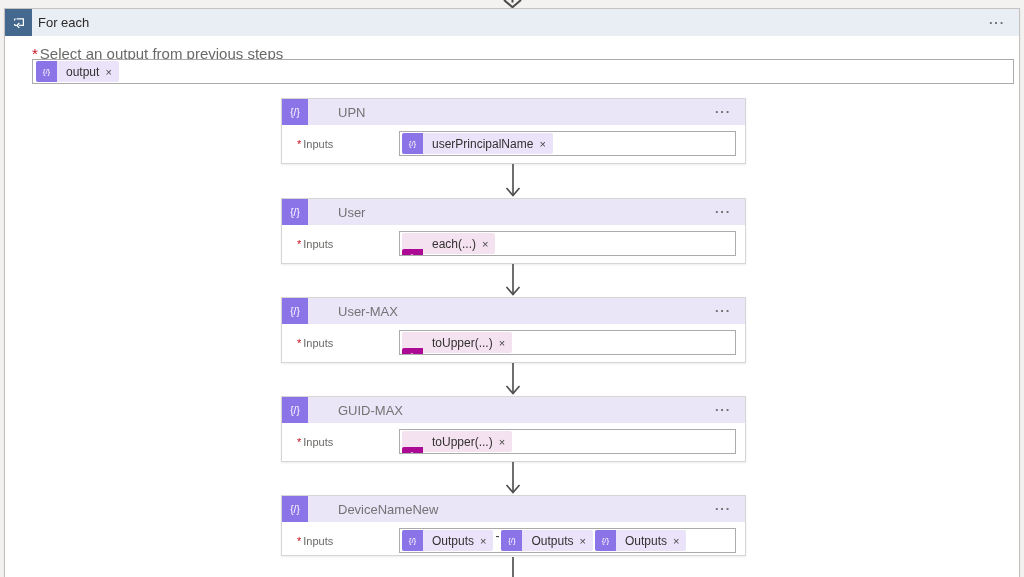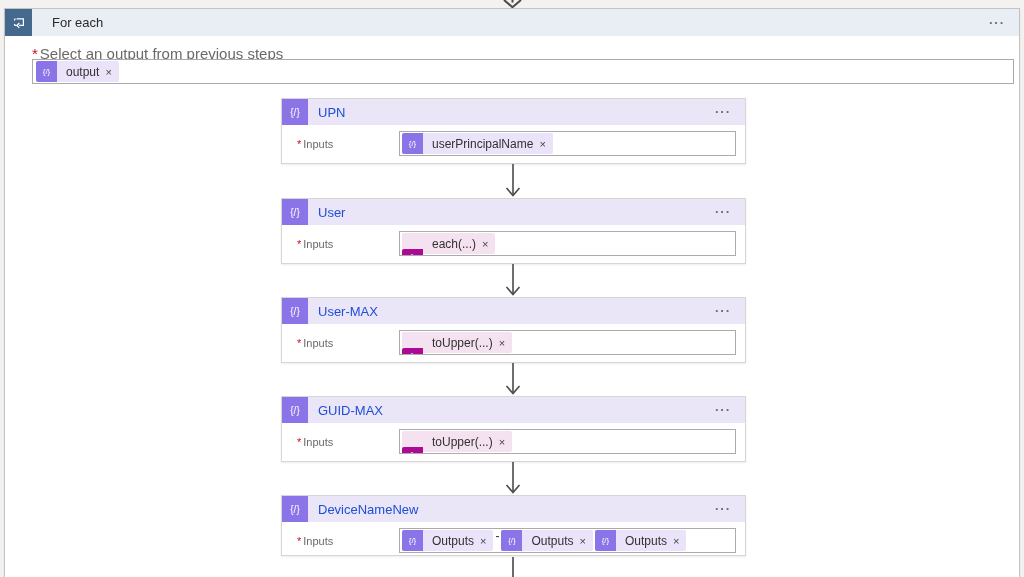--- a/index.html
+++ b/index.html
@@ -19,21 +19,21 @@
     box-shadow:0 1px 2px rgba(0,0,0,.08);
   }
   .scope-header {
     position:absolute; left:0; top:0; right:0; height:27px;
     background:#e9edf4; display:flex; align-items:center; cursor:pointer;
   }
   .scope-icon {
     width:27px; height:27px; background:#44688e; flex:0 0 27px;
     display:flex; align-items:center; justify-content:center;
   }
-  .scope-title { margin-left:20px; font-size:13px; color:#2b2a29; }
+  .scope-title { margin-left:6px; font-size:13px; color:#2b2a29; }
   .menu-btn {
     margin-left:auto; margin-right:8px; border:none; background:transparent;
     color:#6e6e6e; font-size:13px; font-weight:bold; letter-spacing:1px;
     line-height:10px; cursor:pointer; padding:4px 6px;
   }
   .field-label {
     position:absolute; left:27px; top:36px; font-size:15px; color:#6b6967;
   }
   .req { color:#c50f1f; margin-right:2px; }
   .big-input {
@@ -69,21 +69,21 @@
     box-shadow:0 1px 2px rgba(0,0,0,.08);
   }
   .card-header {
     height:26px; background:#ebe5f8; display:flex; align-items:center; cursor:pointer;
   }
   .card-ic {
     width:26px; height:26px; background:#8b73e8; flex:0 0 26px;
     display:flex; align-items:center; justify-content:center;
     color:#fff; font-size:10px;
   }
-  .card-title { margin-left:10px; font-size:13px; color:#1d4ed8; }
+  .card-title { margin-left:30px; font-size:13px; color:#737373; }
   .card-body { position:relative; height:46px; }
   .param-label { position:absolute; left:15px; top:13px; font-size:11px; color:#6b6967; }
   .param-input {
     position:absolute; left:117px; top:6px; width:337px; height:25px;
     border:1px solid #ababab; background:#fff;
     display:flex; align-items:center; padding:0 1px; overflow:hidden; cursor:text;
   }
 
   
   .arrow { position:absolute; left:504px; }

